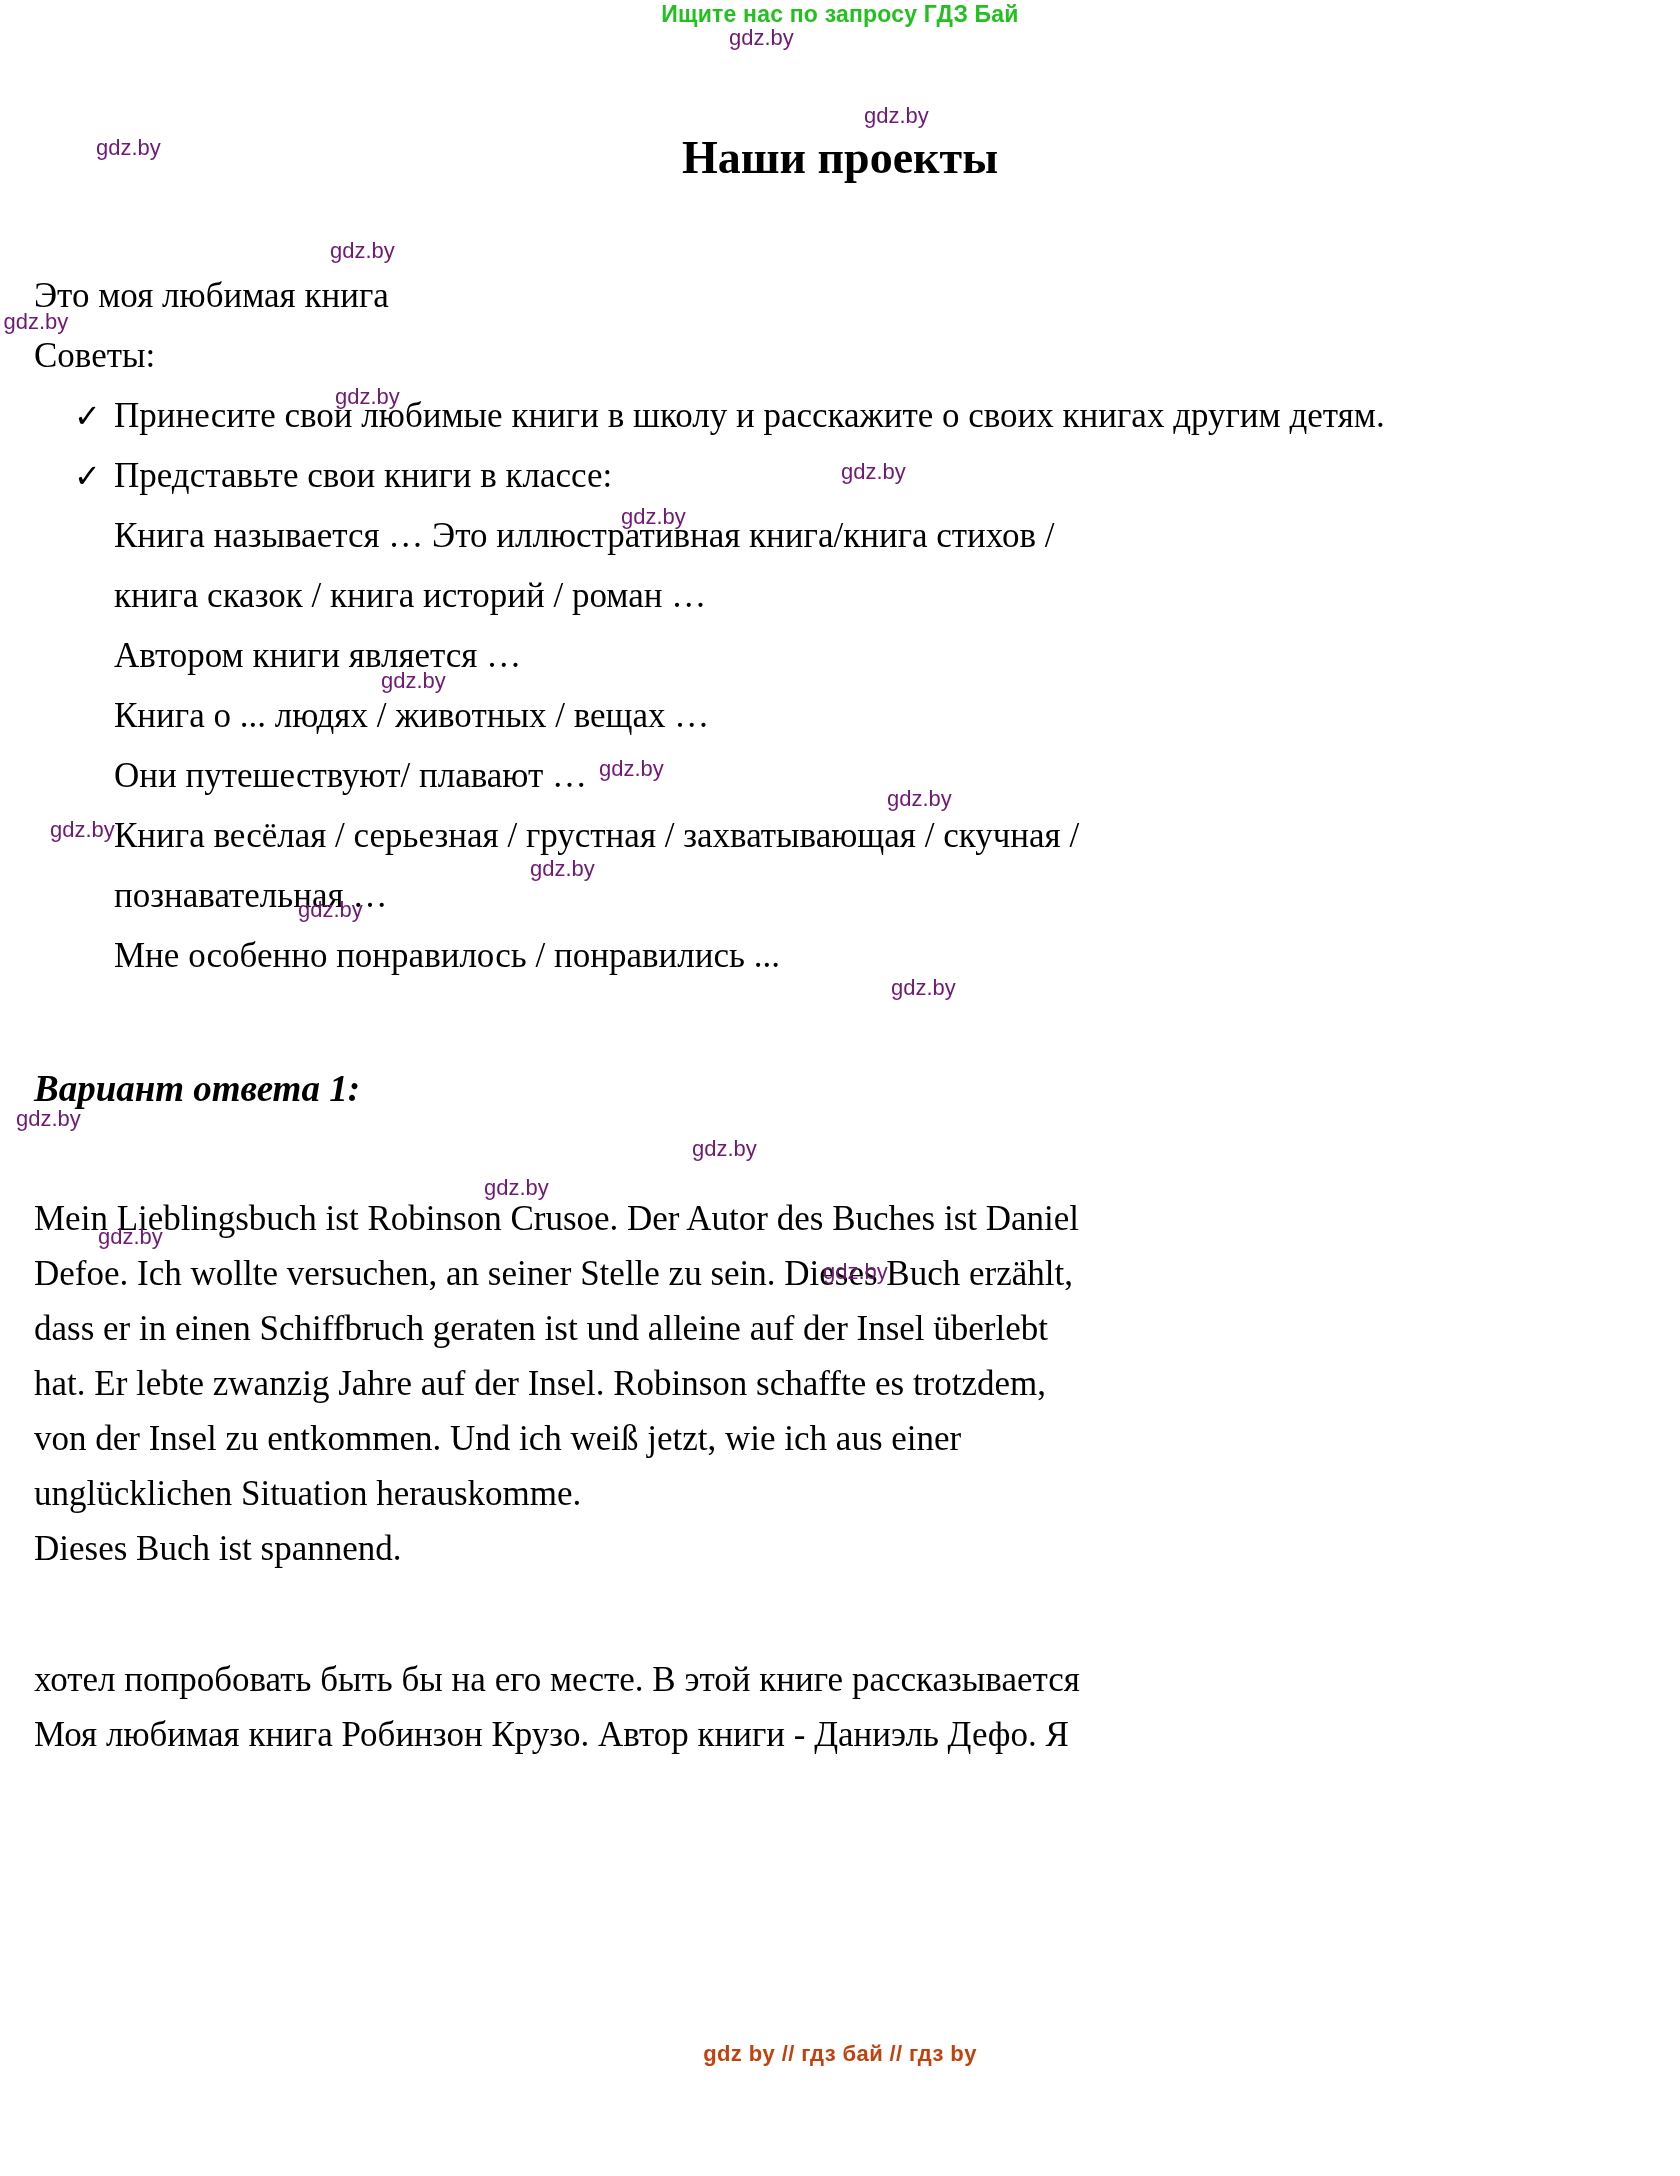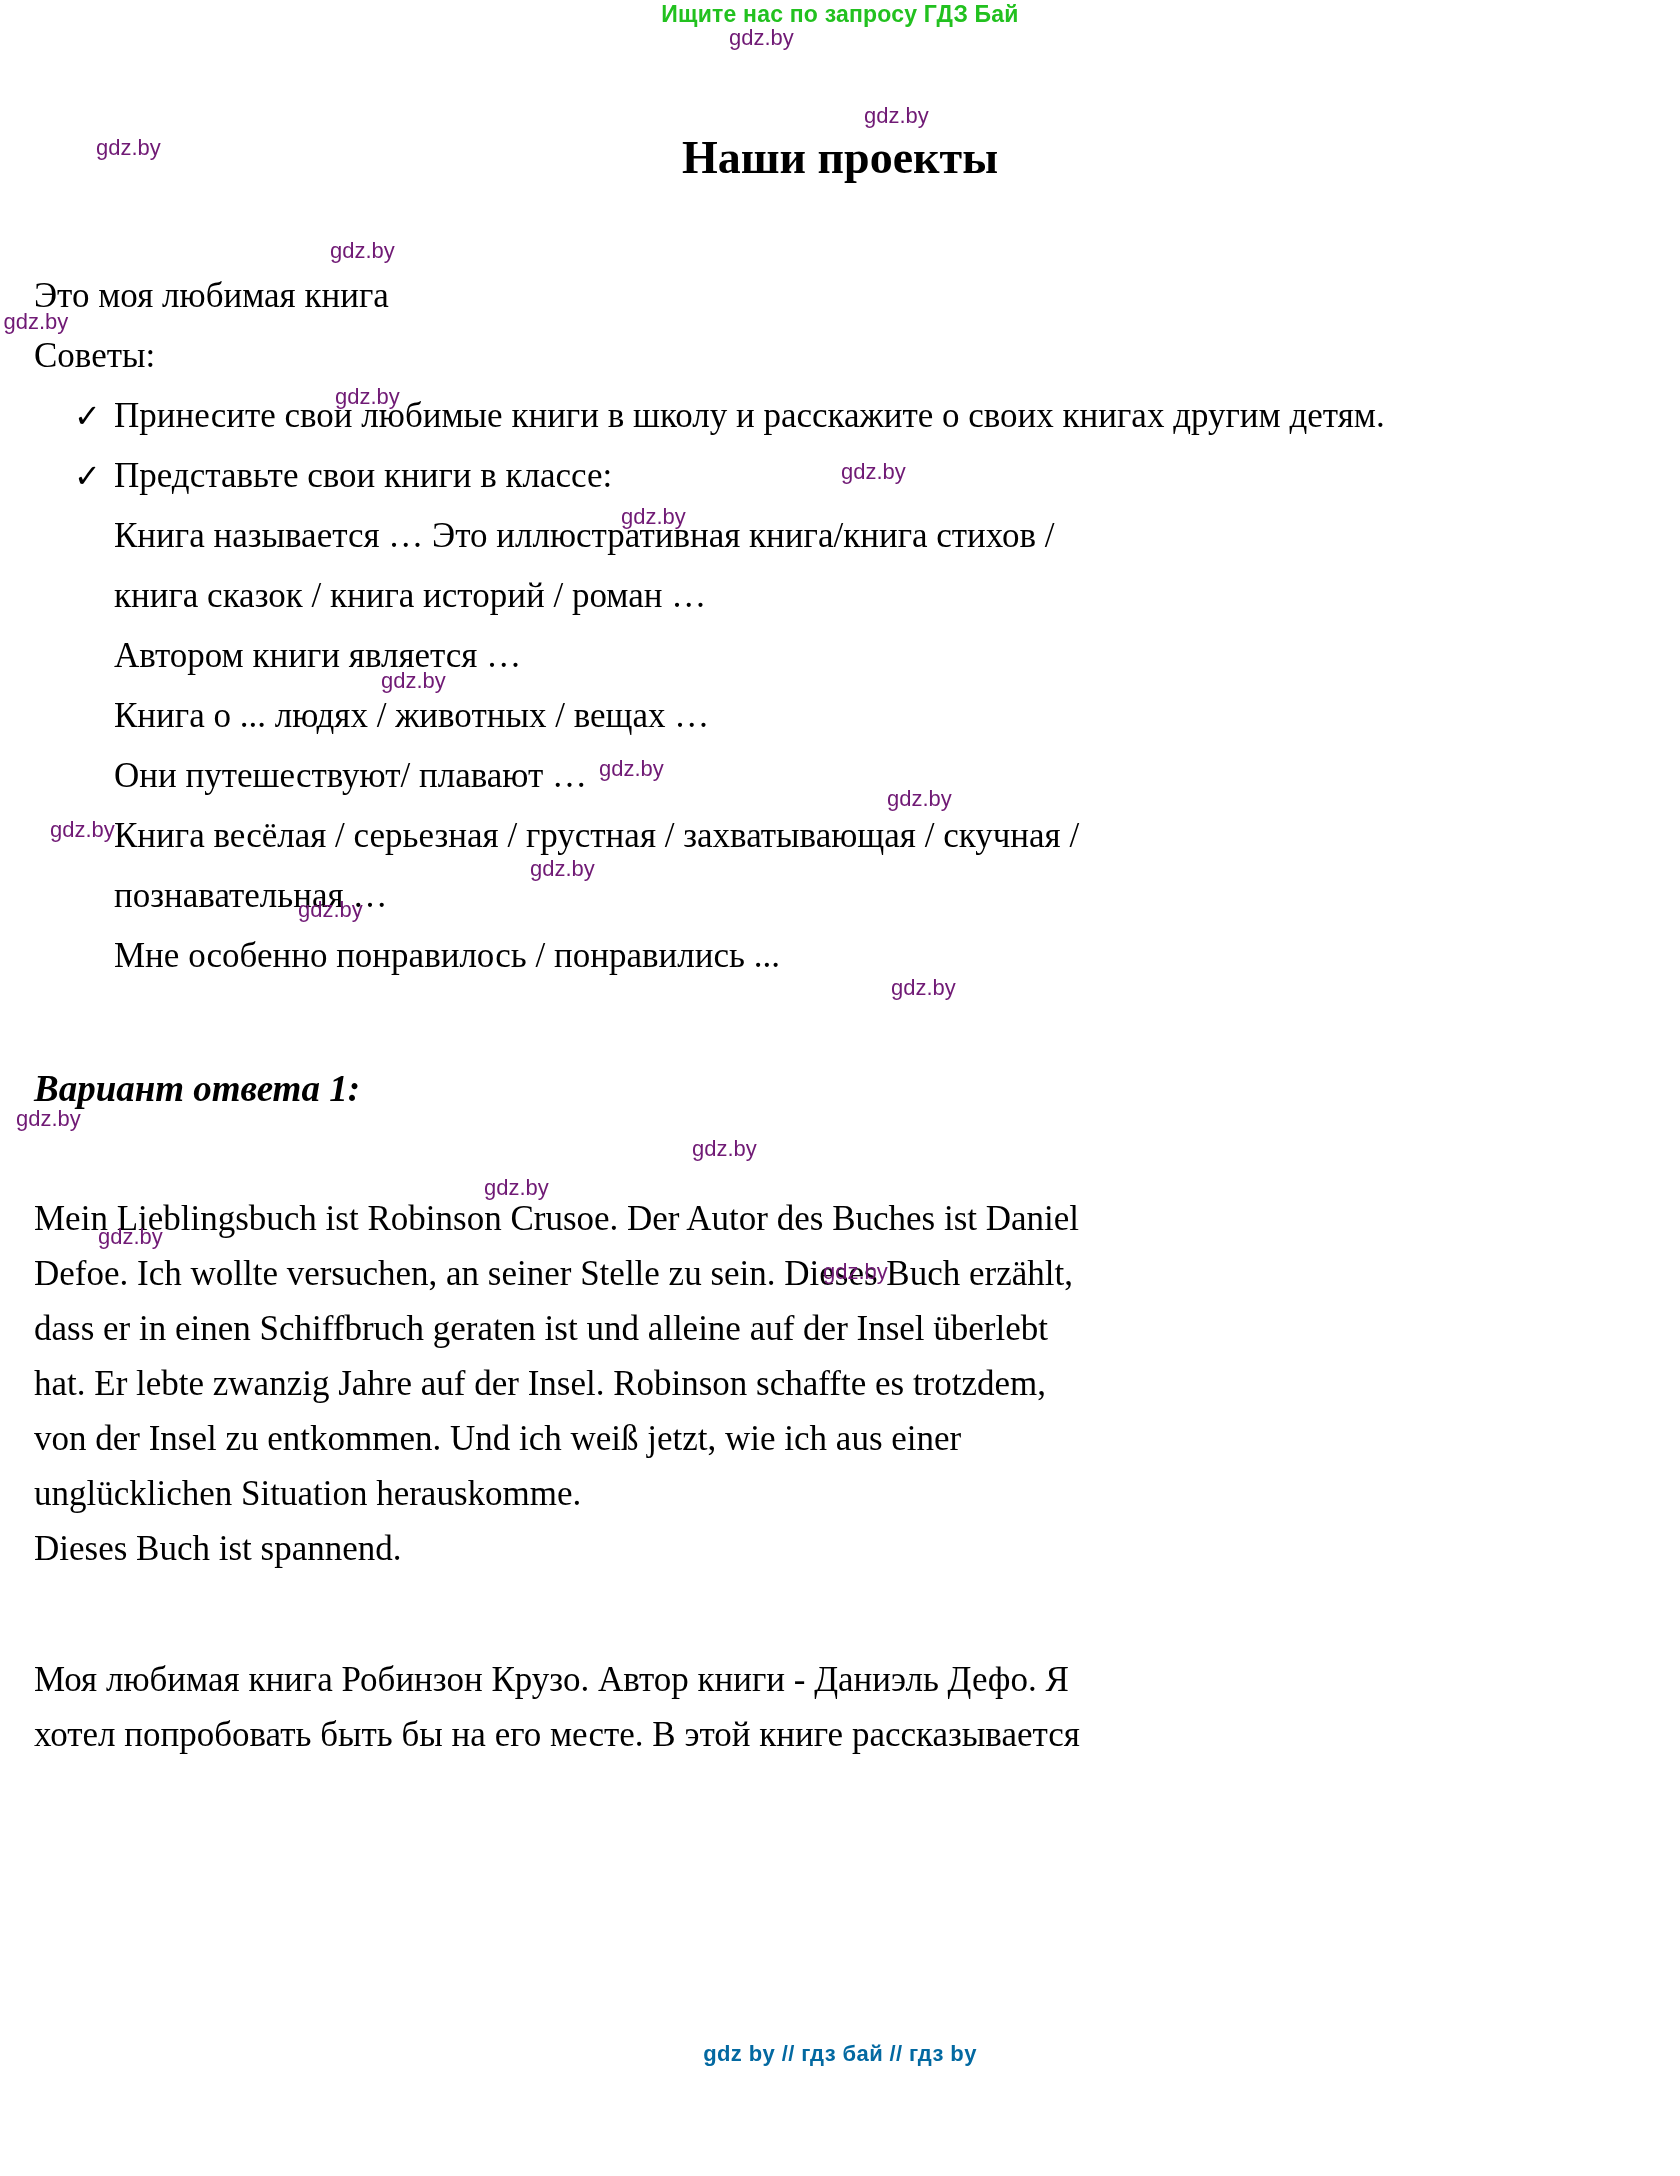--- a/index.html
+++ b/index.html
@@ -188,22 +188,22 @@
       <span class="ln">dass er in einen Schiffbruch geraten ist und alleine auf der Insel überlebt</span>
       <span class="ln">hat. Er lebte zwanzig Jahre auf der Insel. Robinson schaffte es trotzdem,</span>
       <span class="ln">von der Insel zu entkommen. Und ich weiß jetzt, wie ich aus einer</span>
       <span class="ln">unglücklichen Situation herauskomme.</span>
       <span class="ln">Dieses Buch ist spannend.</span>
     </div>
 
     <div class="spacer-lg"></div>
 
     <div class="answer-ru">
+      <span class="ln">хотел попробовать быть бы на его месте. В этой книге рассказывается</span>
       <span class="ln">Моя любимая книга Робинзон Крузо. Автор книги - Даниэль Дефо. Я</span>
-      <span class="ln">хотел попробовать быть бы на его месте. В этой книге рассказывается</span>
     </div>
 
   </div>
 
   <div id="watermark-layer">
       <span class="wm" style="left: 729px; top: 25px; font-size: 22px;">gdz.by</span>
       <span class="wm" style="left: 864px; top: 103px; font-size: 22px;">gdz.by</span>
       <span class="wm" style="left: 96px; top: 135px; font-size: 22px;">gdz.by</span>
       <span class="wm" style="left: 330px; top: 238px; font-size: 22px;">gdz.by</span>
       <span class="wm" style="left: 3.5px; top: 309px; font-size: 22px;">gdz.by</span>
@@ -217,16 +217,16 @@
       <span class="wm" style="left: 530px; top: 856px; font-size: 22px;">gdz.by</span>
       <span class="wm" style="left: 298px; top: 897px; font-size: 22px;">gdz.by</span>
       <span class="wm" style="left: 891px; top: 975px; font-size: 22px;">gdz.by</span>
       <span class="wm" style="left: 16px; top: 1106px; font-size: 22px;">gdz.by</span>
       <span class="wm" style="left: 692px; top: 1136px; font-size: 22px;">gdz.by</span>
       <span class="wm" style="left: 484px; top: 1175px; font-size: 22px;">gdz.by</span>
       <span class="wm" style="left: 98px; top: 1224px; font-size: 22px;">gdz.by</span>
       <span class="wm" style="left: 823px; top: 1259px; font-size: 22px;">gdz.by</span>
     </div>
 
-  <div class="footer-bar" style="color: #0369a1;">gdz by  //  гдз бай  //  гдз by</div>
+  <div class="footer-bar" style="color: #c2410c;">gdz by  //  гдз бай  //  гдз by</div>
 
 </div>
 
 
 </body></html>

